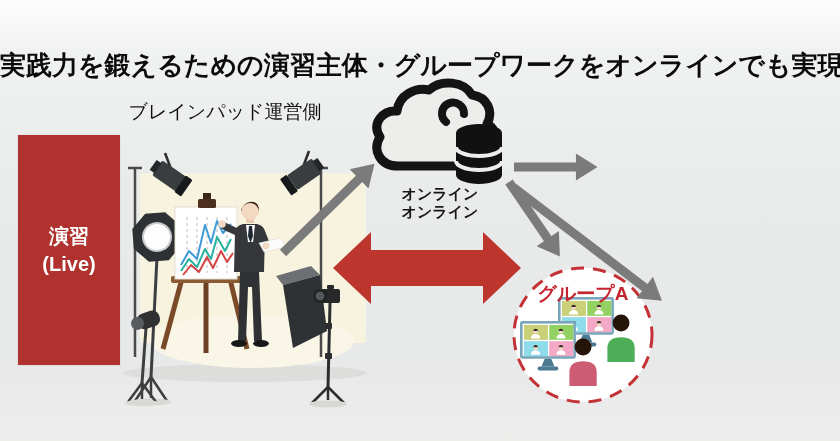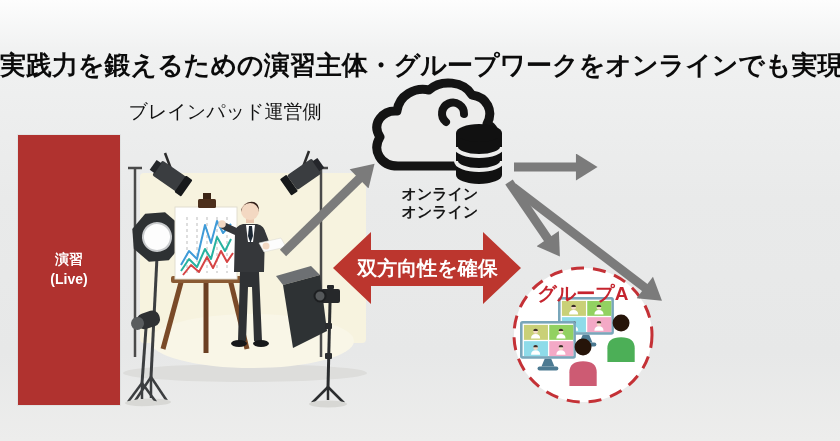--- a/index.html
+++ b/index.html
@@ -7,23 +7,23 @@
     position:relative;width:840px;height:441px;overflow:hidden;
     font-family:"Liberation Sans","DejaVu Sans",sans-serif;
     background:linear-gradient(180deg,#fdfdfd 0%,#f0f1f1 12%,#e9eaea 45%,#e7e8e8 80%,#ededec 100%);
   }
   .abs{position:absolute;}
   .title{
     top:16px;left:0;width:840px;text-align:center;
     font-size:26px;font-weight:800;color:#0b0b0b;letter-spacing:0px;white-space:nowrap;margin-top:32px;
   }
   .banner{
-    left:18px;top:135px;width:102px;height:270px;background:#b0322f;
+    left:18px;top:135px;width:102px;height:230px;background:#b0322f;
     display:flex;flex-direction:column;align-items:center;justify-content:center;
-    color:#fff;font-size:14px;font-weight:700;line-height:1.4;text-align:center;
+    color:#fff;font-size:20px;font-weight:700;line-height:1.4;text-align:center;
     box-shadow:0 0 0 1px rgba(0,0,0,0.04);
   }
   .side-label{font-size:19px;font-weight:400;color:#111;text-align:center;white-space:nowrap;}
   .operator-label{left:128px;top:99px;width:194px;}
   .audience-label{left:593px;top:100px;width:140px;}
   .cloud-label{
     left:383px;top:185px;width:114px;text-align:center;
     font-size:15px;font-weight:700;color:#161616;line-height:1.22;
   }
   .biarrow-wrap{left:330px;top:228px;width:195px;height:80px;}
@@ -193,21 +193,20 @@
       <ellipse cx="213" cy="279" rx="19" ry="3.5" fill="#d7d7d4"></ellipse>
       <rect x="206" y="164" width="19" height="14" rx="2" fill="#26282a"></rect>
       <circle cx="205" cy="171" r="5.5" fill="#55585a" stroke="#1d1f21" stroke-width="2"></circle>
       <rect x="212" y="160" width="7" height="4" rx="1" fill="#26282a"></rect>
     </g>
   </svg>
 
   <svg class="abs biarrow-wrap" width="195" height="80" viewBox="0 0 195 80">
     <polygon points="3,40 41,4 41,22 153,22 153,4 191,40 153,76 153,58 41,58 41,76" fill="#bc362e"></polygon>
   </svg>
-  <div class="abs biarrow-label">双方向性を確保</div>
 
 
   <div class="abs group" style="left:510px;top:265px;height:140px">
     <svg width="146" height="140" viewBox="0 0 146 140">
       <ellipse cx="73" cy="70" rx="69" ry="67" fill="#ffffff" stroke="#c43136" stroke-width="3" stroke-dasharray="13 9"></ellipse>
       <use href="#cluster" x="48" y="32" width="78" height="65" style="color:#4caf57"></use>
       <use href="#cluster" x="10" y="56" width="78" height="65" style="color:#cd5b73"></use>
     </svg>
     <div class="group-label" style="top:16px">グループA</div>
   </div>

